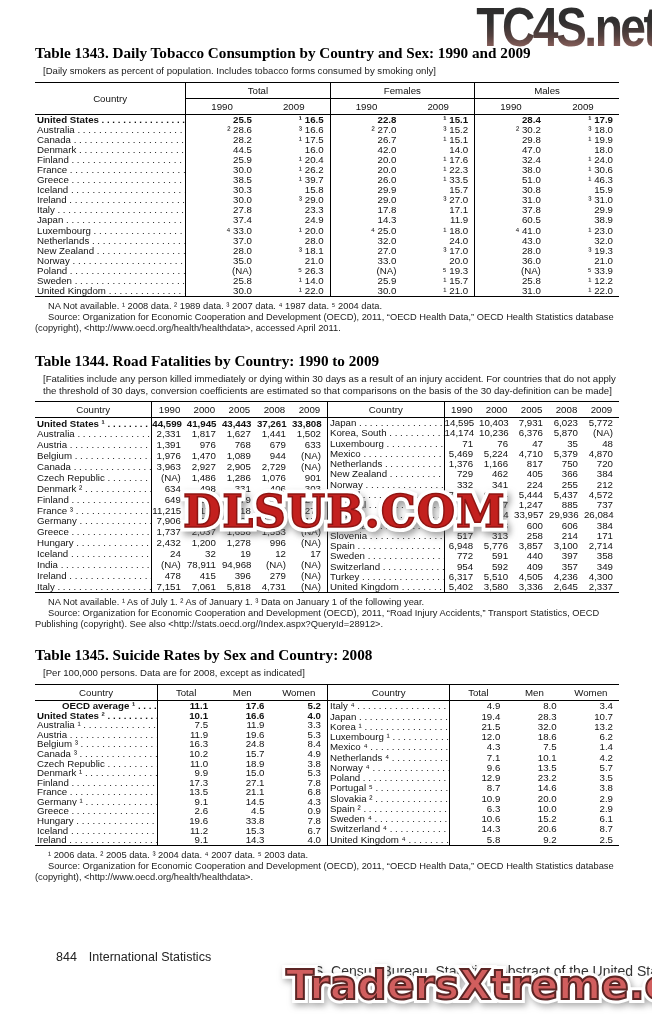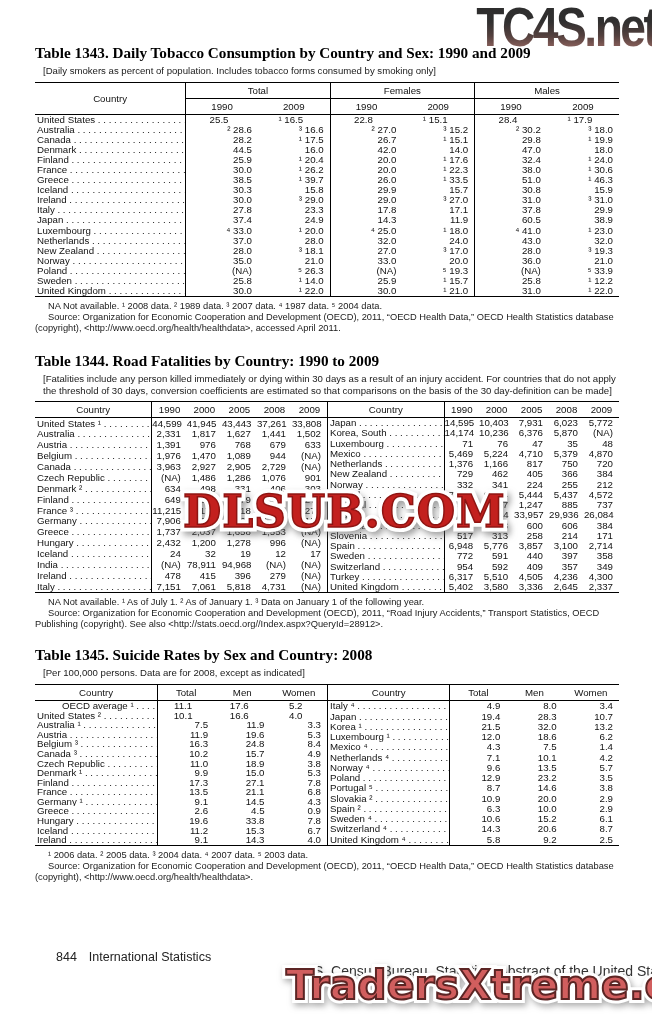--- a/index.html
+++ b/index.html
@@ -10,21 +10,21 @@
        margin:0 0 3px 0;color:#000;}
   .note{font-size:9.6px;line-height:11.5px;margin:0 0 5px 8px;color:#1a1a1a;}
   table{border-collapse:collapse;table-layout:fixed;width:100%;
         border-top:1.4px solid #000;border-bottom:1.4px solid #000;}
   th{font-weight:400;font-size:9.7px;padding:2px 2px;color:#111;}
   thead th{border-bottom:1px solid #000;}
   td{font-size:9.7px;color:#111;padding:0;}
   .v{text-align:right;padding-right:6px;white-space:nowrap;}
   .c{overflow:hidden;white-space:nowrap;padding-left:2px;}
   .dots::after{content:" . . . . . . . . . . . . . . . . . . . . . . . . . . . . . . . . . . . .";}
-  tr.b td{font-weight:400;text-align:center;}
+  tr.b td{font-weight:700;}
   .ind{padding-left:27px;}
   .br{border-right:1px solid #000;}
   .t1343 tbody td:nth-child(1),.t1343 tbody td:nth-child(3),
   .t1343 tbody td:nth-child(5){border-right:1px solid #000;}
   .t1343 tbody td{line-height:10.1px;}
   .halves{display:flex;}
   .half{width:50%;}
   .half.right{border-left:1px solid #000;}
   .half thead th:first-child{border-right:1px solid #000;}
   .half tbody td:first-child{border-right:1px solid #000;}

